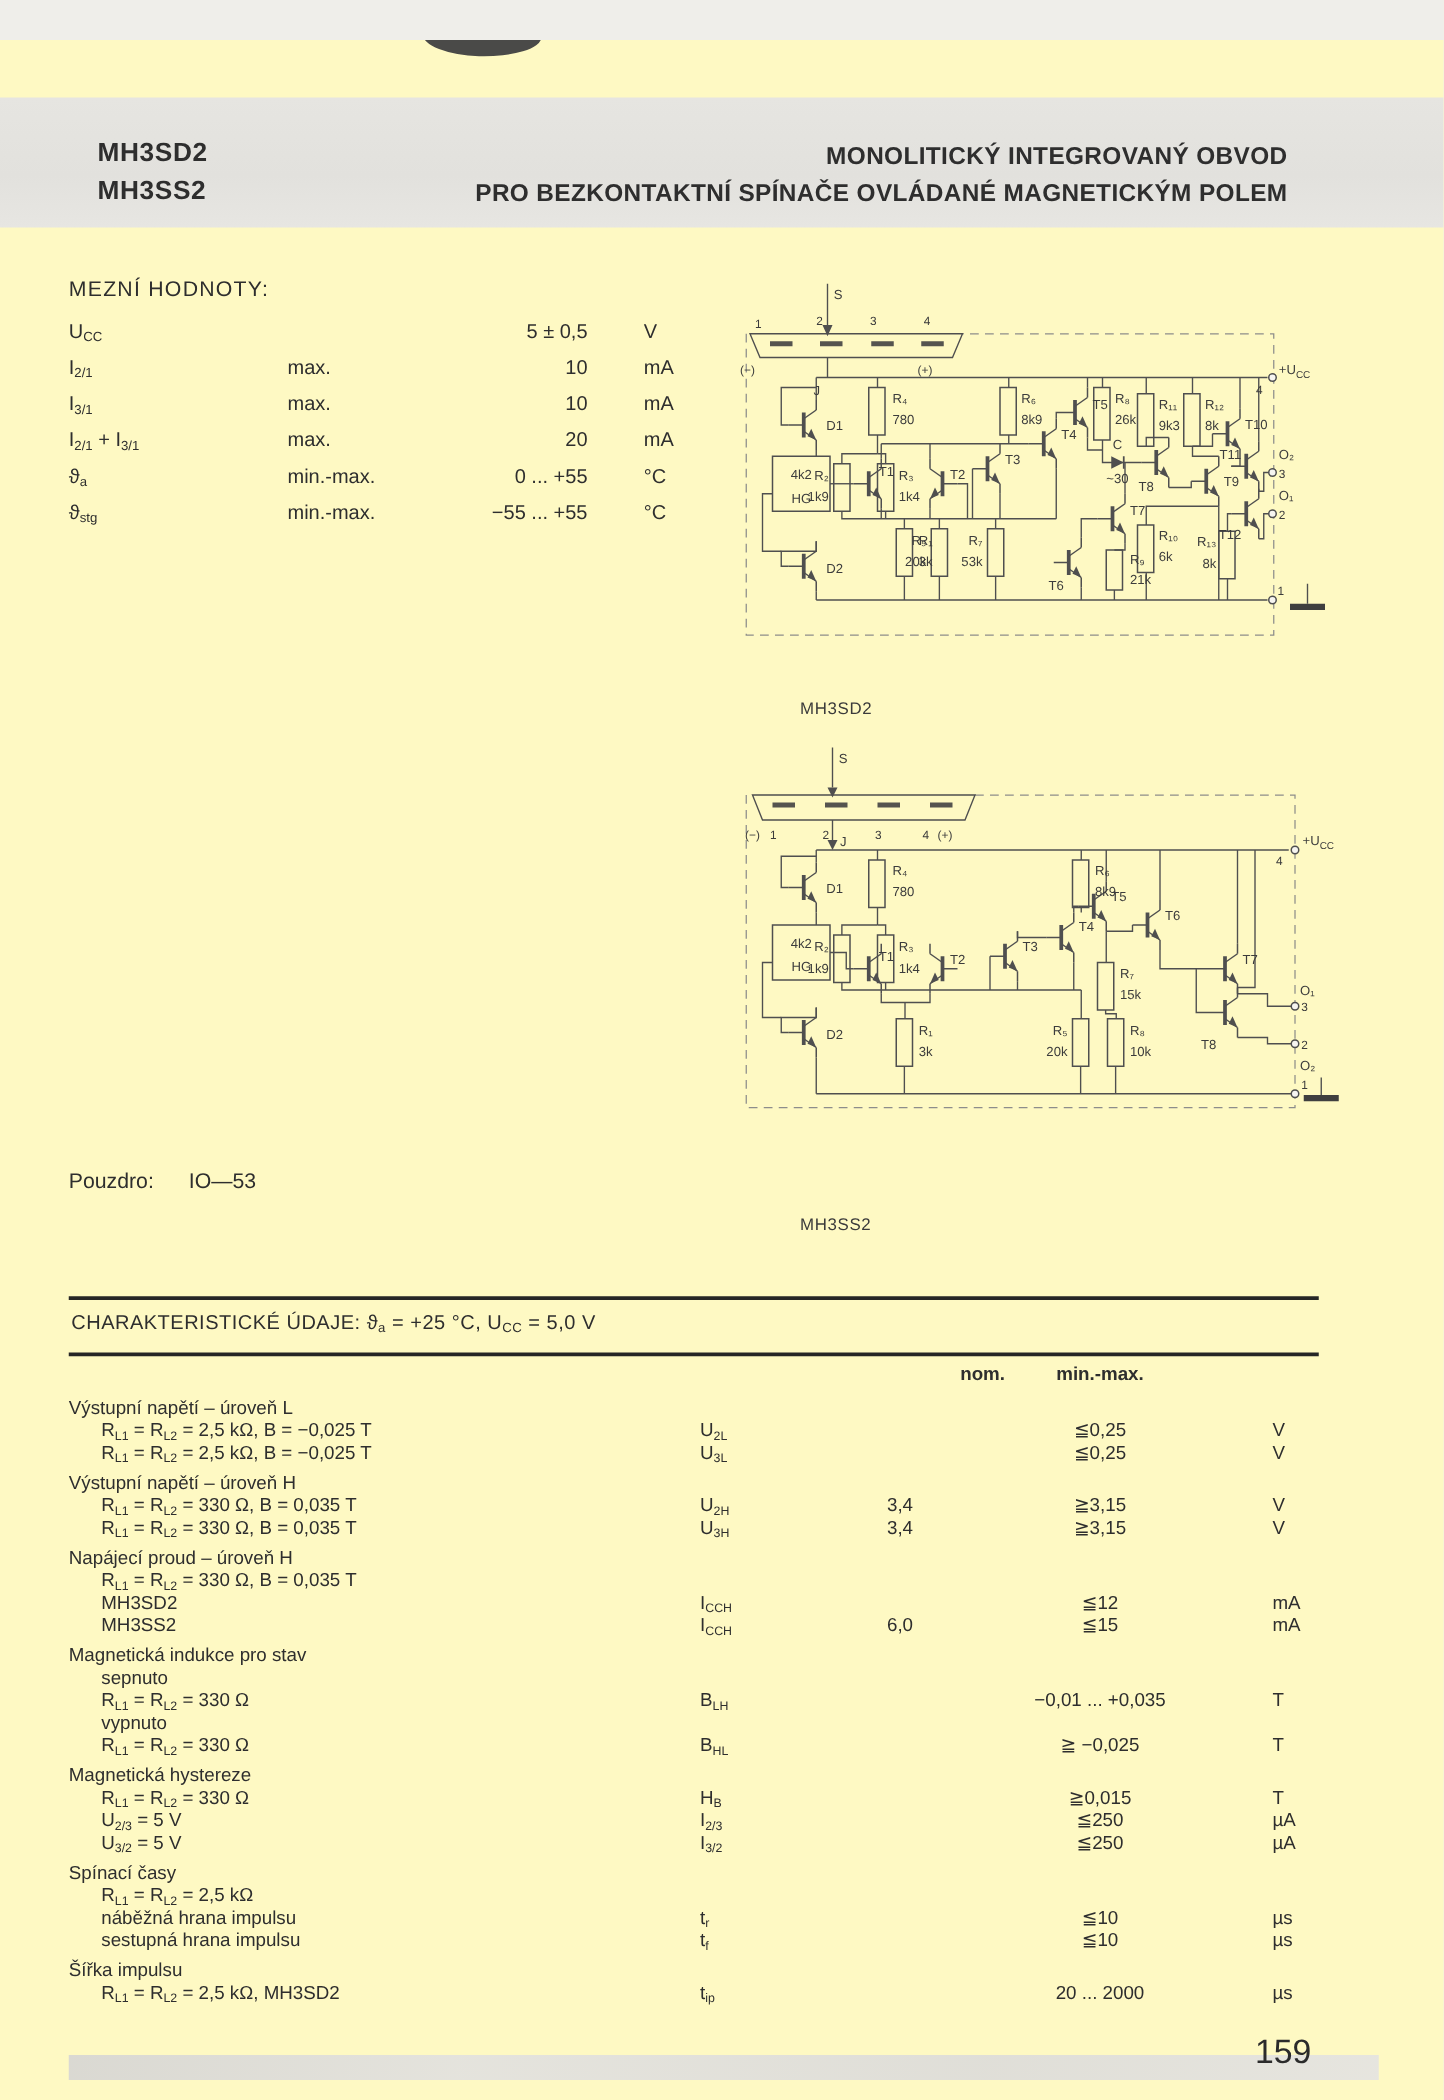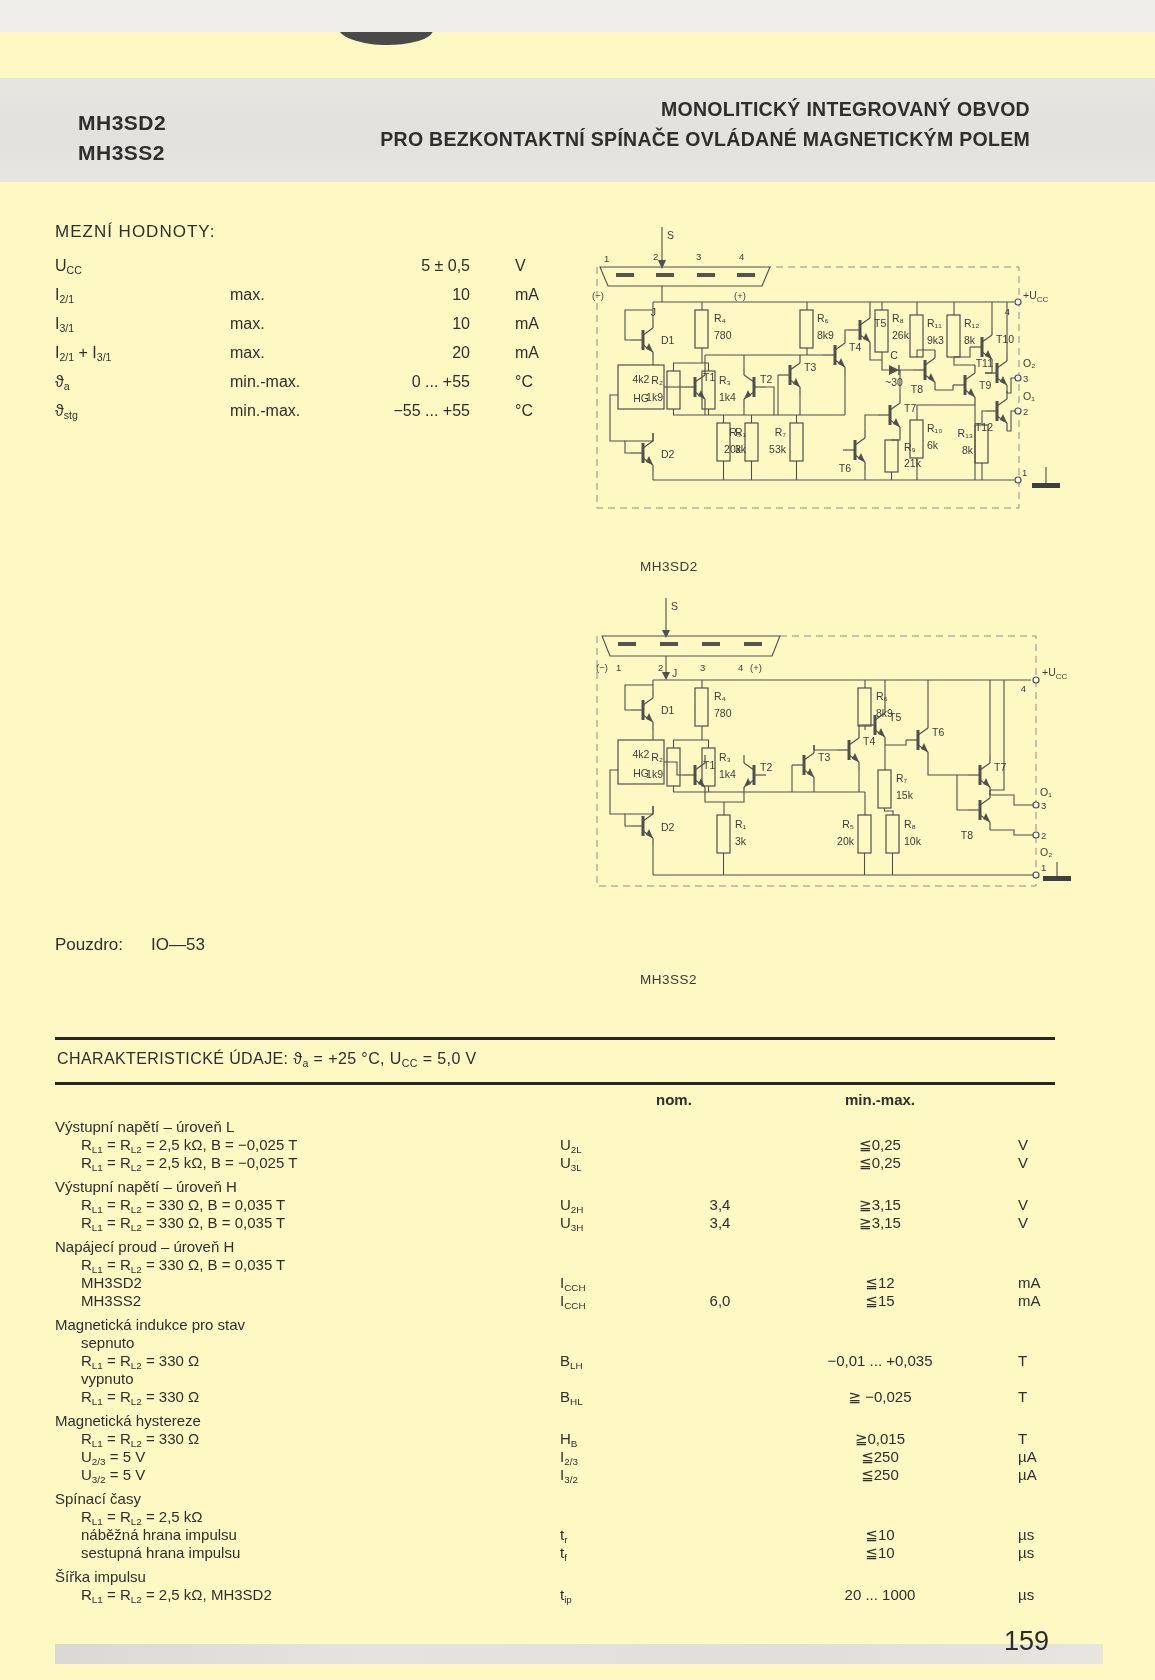--- a/index.html
+++ b/index.html
@@ -6,21 +6,21 @@
   .page{position:relative;width:1155px;height:1680px;background:#fef9c3;overflow:hidden;
         font-family:"Liberation Sans",sans-serif;color:#2e2e2e;margin-top:32px;}
   
   .blob{position:absolute;left:338px;top:-6px;width:95px;height:19px;background:#4a4a48;
         border-radius:0 0 60% 55%/0 0 100% 100%;transform:rotate(1.5deg);}
   .band-top{position:absolute;left:0;top:46px;width:1155px;height:104px;
         background:linear-gradient(180deg,#e6e5e1,#e2e1dd 60%,#e7e6e2);}
   .band-bottom{position:absolute;left:55px;top:1612px;width:1048px;height:20px;
         background:linear-gradient(90deg,#d8d7d3,#e3e2de 30%,#deddd9 70%,#e5e4e0);opacity:.95;}
   .partnos{position:absolute;left:78px;top:76px;font-size:21px;font-weight:bold;line-height:30px;letter-spacing:.5px;}
-  .doctitle{position:absolute;right:125px;top:62px;width:720px;text-align:right;
+  .doctitle{position:absolute;right:125px;top:78px;width:720px;text-align:right;
         font-size:19.5px;font-weight:bold;line-height:30px;letter-spacing:.3px;}
   .h-limits{position:absolute;left:55px;top:190px;font-size:17px;letter-spacing:1px;}
   #limits-rows{position:absolute;left:55px;top:219px;width:530px;font-size:16px;}
   .limit-row{display:grid;grid-template-columns:175px 110px 130px 105px;height:29px;align-items:baseline;line-height:29px;}
   .lt-val{text-align:right;}
   .lt-unit{padding-left:45px;}
   sub{font-size:.66em;vertical-align:-0.28em;line-height:0;}
   .pouzdro{position:absolute;left:55px;top:903px;font-size:17px;text-align:center;}
   .pouzdro .pv{margin-left:28px;}
   .sch-cap{position:absolute;font-size:13.5px;letter-spacing:.5px;color:#3b3b3b;}
@@ -433,21 +433,21 @@
       <text class="st" x="488" y="266">O₂</text>
       <text class="sp" x="489" y="281">1</text>
     </g>
   </svg>
   <div class="sch-cap" style="left:640px;top:940px">MH3SS2</div>
 
   <div class="rule" style="top:1005px"></div>
   <div class="h-char">CHARAKTERISTICKÉ ÚDAJE: ϑ<sub>a</sub> = +25 °C, U<sub>CC</sub> = 5,0 V</div>
   <div class="rule" style="top:1050px"></div>
 
-  <div class="colhead" style="left:656px;width:110px;text-align:left">nom.</div>
+  <div class="colhead" style="left:694px;width:110px;text-align:right">nom.</div>
   <div class="colhead" style="left:790px;width:180px;text-align:center">min.-max.</div>
 
   <div id="char-rows">
       <div class="char-sec">Výstupní napětí – úroveň L</div>
       <div class="char-line">
         <span class="cond">R<sub>L1</sub> = R<sub>L2</sub> = 2,5 kΩ, B = −0,025 T</span>
         <span class="cc-sym">U<sub>2L</sub></span>
         <span class="cc-nom"></span>
         <span class="cc-mm">≦0,25</span>
         <span class="cc-unit">V</span>
@@ -567,19 +567,19 @@
         <span class="cc-sym">t<sub>f</sub></span>
         <span class="cc-nom"></span>
         <span class="cc-mm">≦10</span>
         <span class="cc-unit">µs</span>
       </div>
       <div class="char-sec">Šířka impulsu</div>
       <div class="char-line">
         <span class="cond">R<sub>L1</sub> = R<sub>L2</sub> = 2,5 kΩ, MH3SD2</span>
         <span class="cc-sym">t<sub>ip</sub></span>
         <span class="cc-nom"></span>
-        <span class="cc-mm">20 ... 1000</span>
+        <span class="cc-mm">20 ... 2000</span>
         <span class="cc-unit">µs</span>
       </div>
     </div>
 
   <div class="pageno">159</div>
 </div>
 
 </body></html>

